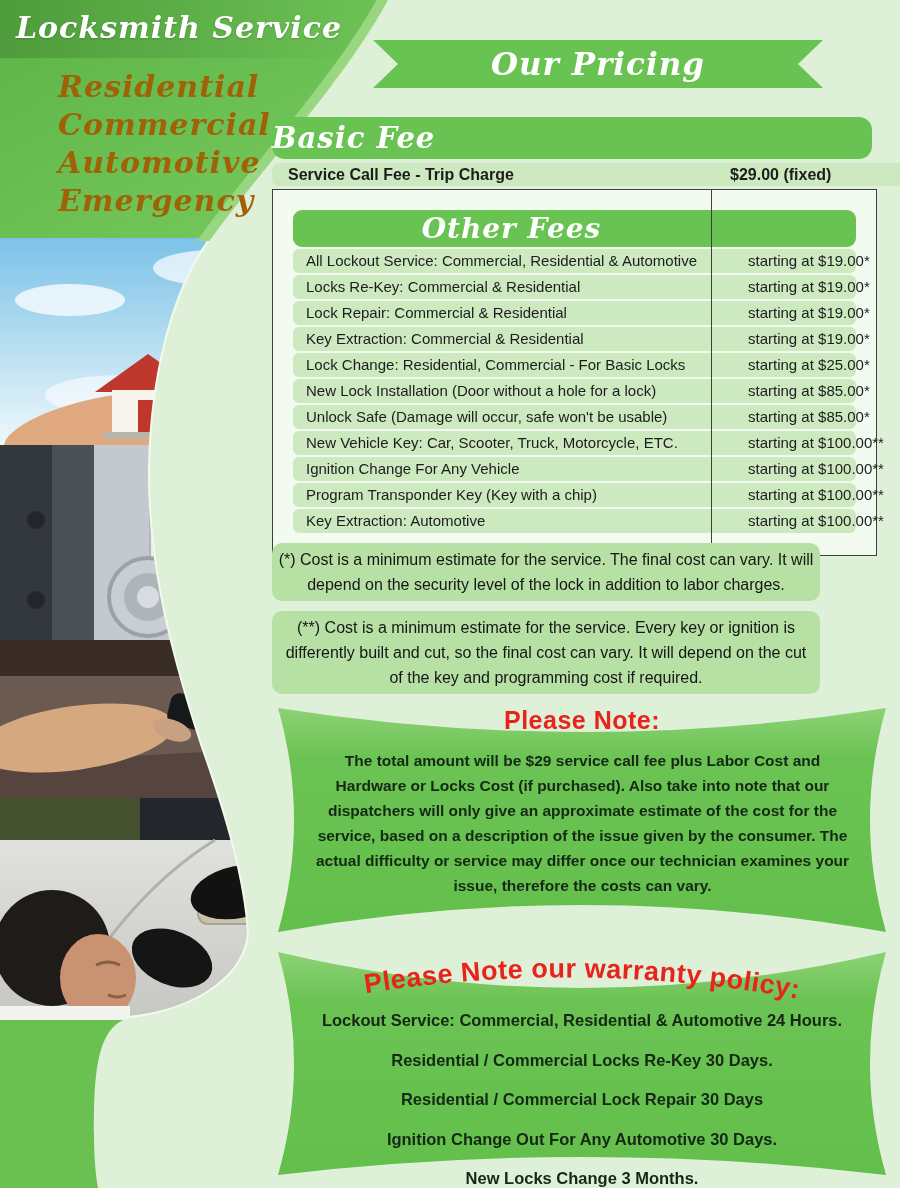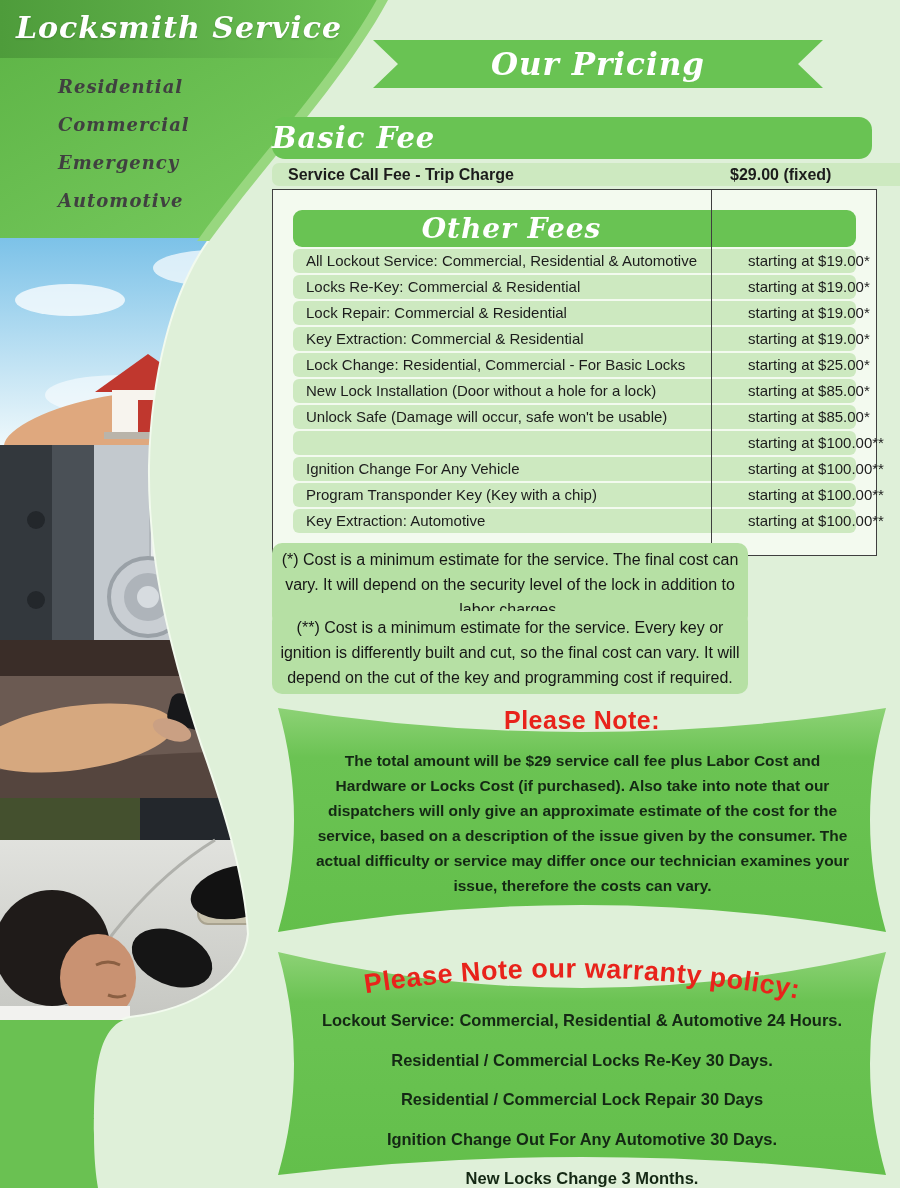--- a/index.html
+++ b/index.html
@@ -11,21 +11,21 @@
   .canvas{position:relative;width:900px;height:1188px;background:var(--bg);overflow:hidden;
           font-family:"Liberation Sans",sans-serif;color:var(--ink);}
   .abs{position:absolute;}
   .display{font-family:"DejaVu Serif",serif;font-style:italic;font-weight:bold;letter-spacing:1px;}
 
   
   .left-art{position:absolute;left:0;top:0;}
 
   .side-title{left:16px;top:10px;font-size:30px;color:#fff;text-shadow:0 1px 2px rgba(0,0,0,.18);}
   .side-services{left:58px;top:68px;}
-  .side-services .svc{height:38px;line-height:38px;font-size:18px;color:#404040;}
+  .side-services .svc{height:38px;line-height:38px;font-size:30px;color:#a16207;}
 
   
   .ribbon-wrap{left:373px;top:40px;width:450px;height:48px;}
   .ribbon-text{left:373px;top:40px;width:450px;height:48px;line-height:48px;text-align:center;
                font-size:31px;color:#fff;}
 
   
   .basic-header{left:272px;top:117px;width:600px;height:42px;background:var(--accent);
                 border-radius:13px;line-height:42px;font-size:29px;color:#fff;}
   .service-row{left:272px;top:163px;width:618px;height:23px;background:var(--row);
@@ -40,21 +40,21 @@
   .fee-header .txt{position:absolute;left:0;width:437px;text-align:center;line-height:37px;
                    font-size:28px;color:#fff;}
   .fee-row{position:relative;height:24px;background:var(--row);border-radius:6px;margin-bottom:2px;
            font-size:15px;line-height:24px;}
   .fee-row:last-child{margin-bottom:0;}
   .fee-row .lbl{position:absolute;left:13px;white-space:nowrap;}
   .fee-row .prc{position:absolute;left:455px;white-space:nowrap;}
   .col-divider{position:absolute;left:438px;top:0;bottom:0;width:1px;background:var(--border);}
 
   
-  .note-box{left:272px;width:476px;background:var(--note);border-radius:10px;box-sizing:border-box;
+  .note-box{left:272px;width:548px;background:var(--note);border-radius:10px;box-sizing:border-box;
             padding:4px 6px;text-align:center;font-size:16px;line-height:25px;color:#161616;}
   .note-1{top:543px;}
   .note-2{top:611px;}
 
   
   .flag-svg{overflow:visible;}
   .flag1-wrap{left:273px;top:705px;}
   .flag2-wrap{left:273px;top:945px;}
   .pn-heading{left:273px;top:706px;width:618px;text-align:center;font-size:25px;font-weight:bold;
               color:var(--red);letter-spacing:.5px;}
@@ -190,22 +190,22 @@
 
     <path d="M 420,0 L 388,0 C 345,80 262,168 210,240 C 172,292 152,378 150,466 C 149,556 168,640 202,744 C 226,812 246,878 249,934 C 245,975 200,1010 130,1018 C 95,1025 94,1080 94,1134 C 94,1160 96,1176 98,1188 L 420,1188 Z" fill="none" stroke="#f2faee" stroke-width="4" clip-path="url(#clipMid)"></path>
 
     <path d="M 420,0 L 388,0 C 345,80 262,168 210,240 C 172,292 152,378 150,466 C 149,556 168,640 202,744 C 226,812 246,878 249,934 C 245,975 200,1010 130,1018 C 95,1025 94,1080 94,1134 C 94,1160 96,1176 98,1188 L 420,1188 Z" style="fill:var(--bg)"></path>
   </svg>
 
   <div class="abs side-title display">Locksmith Service</div>
   <div class="abs side-services">
     <div class="svc display">Residential</div>
     <div class="svc display">Commercial</div>
+    <div class="svc display">Automotive</div>
     <div class="svc display">Emergency</div>
-    <div class="svc display">Automotive</div>
   </div>
 
   <svg class="abs ribbon-wrap" width="450" height="48" viewBox="0 0 450 48">
     <polygon points="0,0 450,0 425,24 450,48 0,48 25,24" style="fill:var(--accent)"></polygon>
   </svg>
   <div class="abs ribbon-text display">Our Pricing</div>
 
   <div class="abs basic-header display">Basic Fee</div>
   <div class="abs service-row">
     <span class="lbl">Service Call Fee - Trip Charge</span>
@@ -238,20 +238,21 @@
     </div>
     <div class="fee-row">
       <span class="lbl">New Lock Installation (Door without a hole for a lock)</span>
       <span class="prc">starting at $85.00*</span>
     </div>
     <div class="fee-row">
       <span class="lbl">Unlock Safe (Damage will occur, safe won't be usable)</span>
       <span class="prc">starting at $85.00*</span>
     </div>
     <div class="fee-row">
+      <span class="lbl">New Vehicle Key: Car, Scooter, Truck, Motorcycle, ETC.</span>
       <span class="prc">starting at $100.00**</span>
     </div>
     <div class="fee-row">
       <span class="lbl">Ignition Change For Any Vehicle</span>
       <span class="prc">starting at $100.00**</span>
     </div>
     <div class="fee-row">
       <span class="lbl">Program Transponder Key (Key with a chip)</span>
       <span class="prc">starting at $100.00**</span>
     </div>

